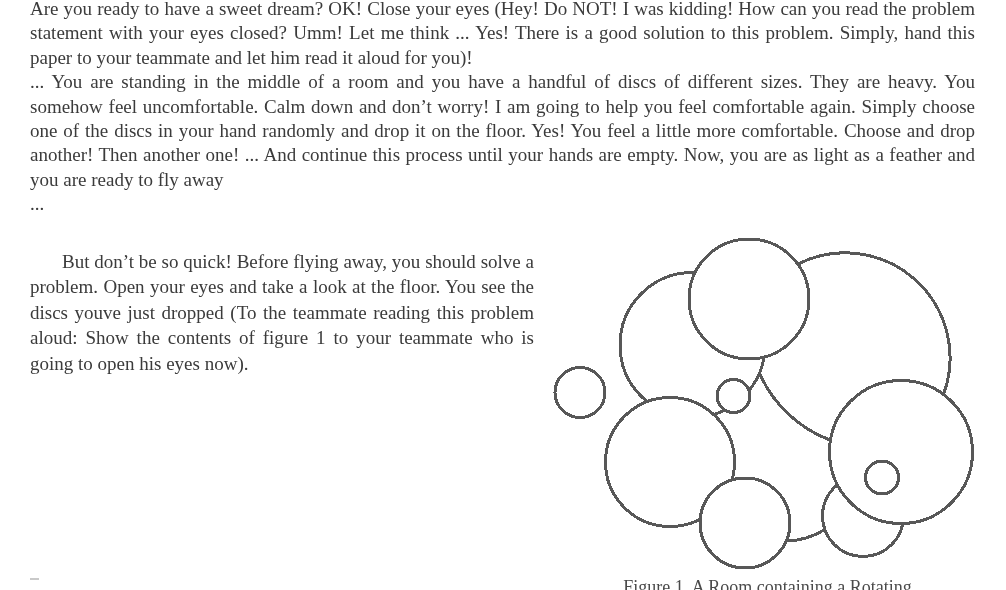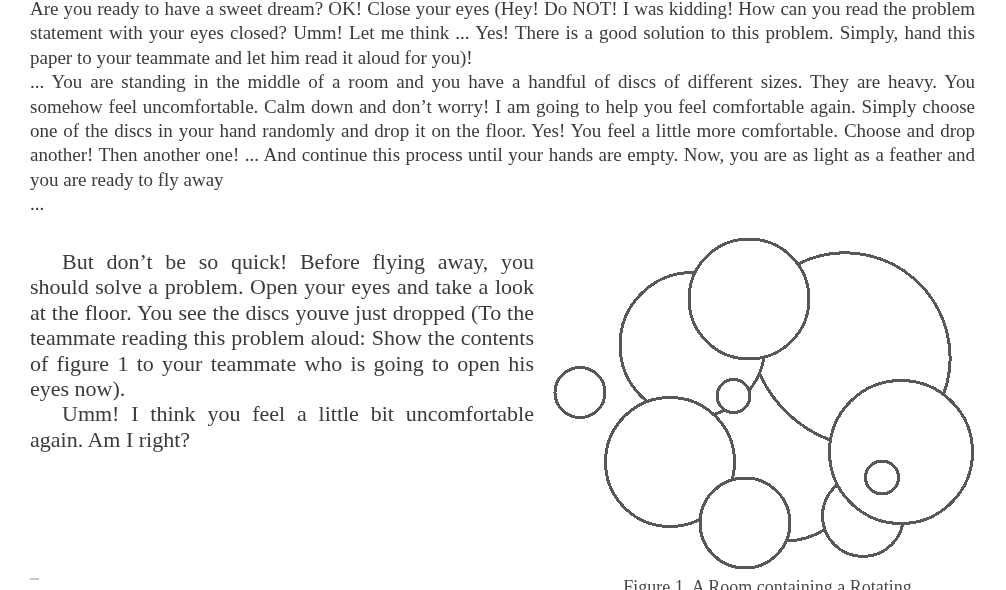--- a/index.html
+++ b/index.html
@@ -26,21 +26,21 @@
     font-size: 19px;
     line-height: 24.4px;
   }
   #top-block p { margin: 0; }
   #para-room { margin-top: 13px; }
   #para-room-tail { text-align: left; }
   #left-column {
     left: 30px;
     top: 249px;
     width: 504px;
-    font-size: 22px;
+    font-size: 19px;
     line-height: 25.4px;
     font-family: Liberation Serif, serif;
   }
   #left-column p {
     margin: 0;
     text-indent: 32px;
   }
   #figure-area {
     position: absolute;
     left: 0;
@@ -76,21 +76,20 @@
 <body>
 
 <div class="textblock" id="top-block">
   <p>Are you ready to have a sweet dream? OK! Close your eyes (Hey! Do NOT! I was kidding! How can you read the problem statement with your eyes closed? Umm! Let me think ... Yes! There is a good solution to this problem. Simply, hand this paper to your teammate and let him read it aloud for you)!</p>
   <p id="para-room">... You are standing in the middle of a room and you have a handful of discs of different sizes. They are heavy. You somehow feel uncomfortable. Calm down and don’t worry! I am going to help you feel comfortable again. Simply choose one of the discs in your hand randomly and drop it on the floor. Yes! You feel a little more comfortable. Choose and drop another! Then another one! ... And continue this process until your hands are empty. Now, you are as light as a feather and you are ready to fly away</p>
   <p id="para-room-tail">...</p>
 </div>
 
 <div class="textblock" id="left-column">
   <p>But don’t be so quick! Before flying away, you should solve a problem. Open your eyes and take a look at the floor. You see the discs youve just dropped (To the teammate reading this problem aloud: Show the contents of figure 1 to your teammate who is going to open his eyes now).</p>
-  <p>Umm! I think you feel a little bit uncomfortable again. Am I right?</p>
 </div>
 
 <svg id="figure-area" viewBox="0 0 1006 590" xmlns="http://www.w3.org/2000/svg">
     <path d="M 798 264 A 105 105 0 0 1 944 393" fill="none" stroke="#585858" stroke-width="3"></path>
     <circle cx="692.5" cy="345" r="72.5" fill="#ffffff" stroke="#585858" stroke-width="3"></circle>
     <circle cx="749" cy="299" r="60" fill="#ffffff" stroke="#585858" stroke-width="3"></circle>
     <path d="M 759 372 A 125 125 0 0 0 830 440" fill="none" stroke="#585858" stroke-width="3"></path>
     <path d="M 785 541 A 75 75 0 0 0 824 530" fill="none" stroke="#585858" stroke-width="3"></path>
     <circle cx="670" cy="462" r="64.5" fill="#ffffff" stroke="#585858" stroke-width="3"></circle>
     <circle cx="733.5" cy="396" r="16.5" fill="#ffffff" stroke="#585858" stroke-width="3"></circle>

